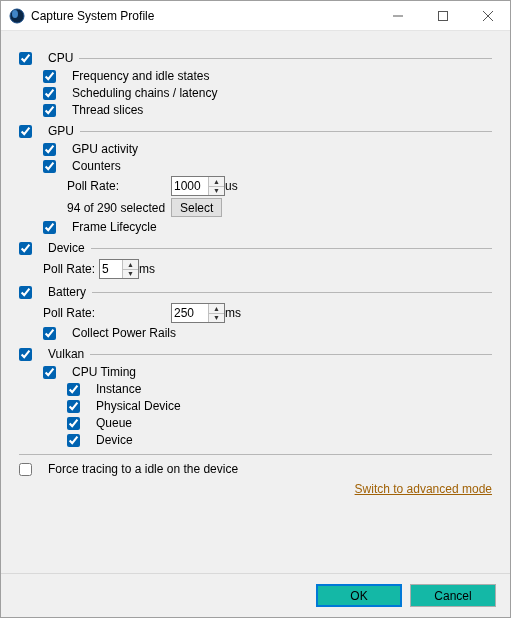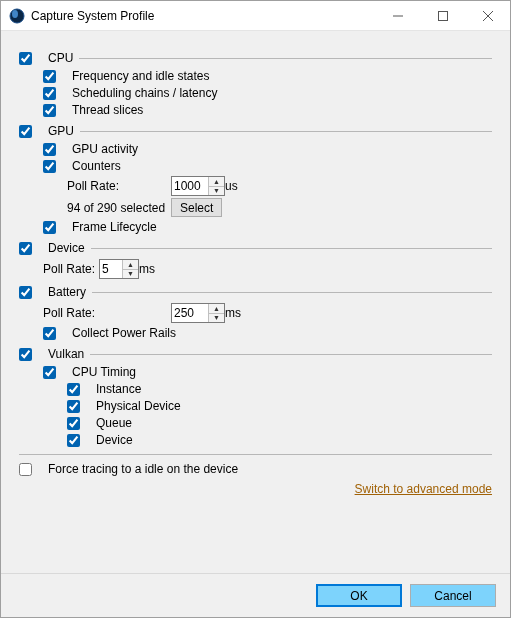--- a/index.html
+++ b/index.html
@@ -116,21 +116,21 @@
   }
   .footer {
     border-top: 1px solid #d9d9d9;
     padding: 10px 14px;
     display: flex; justify-content: flex-end; gap: 8px;
     background: #f0f0f0;
   }
   .dlg-btn {
     min-width: 86px; height: 23px;
     border: 1px solid #adadad;
-    background: #7dd3fc;
+    background: #14b8a6;
     font: inherit;
   }
   .dlg-btn.default {
     border: 1px solid #0078d7;
     outline: 1px solid #0078d7;
     outline-offset: -2px;
   }
   .sep {
     height: 1px;
     background: #b7b7b7;

